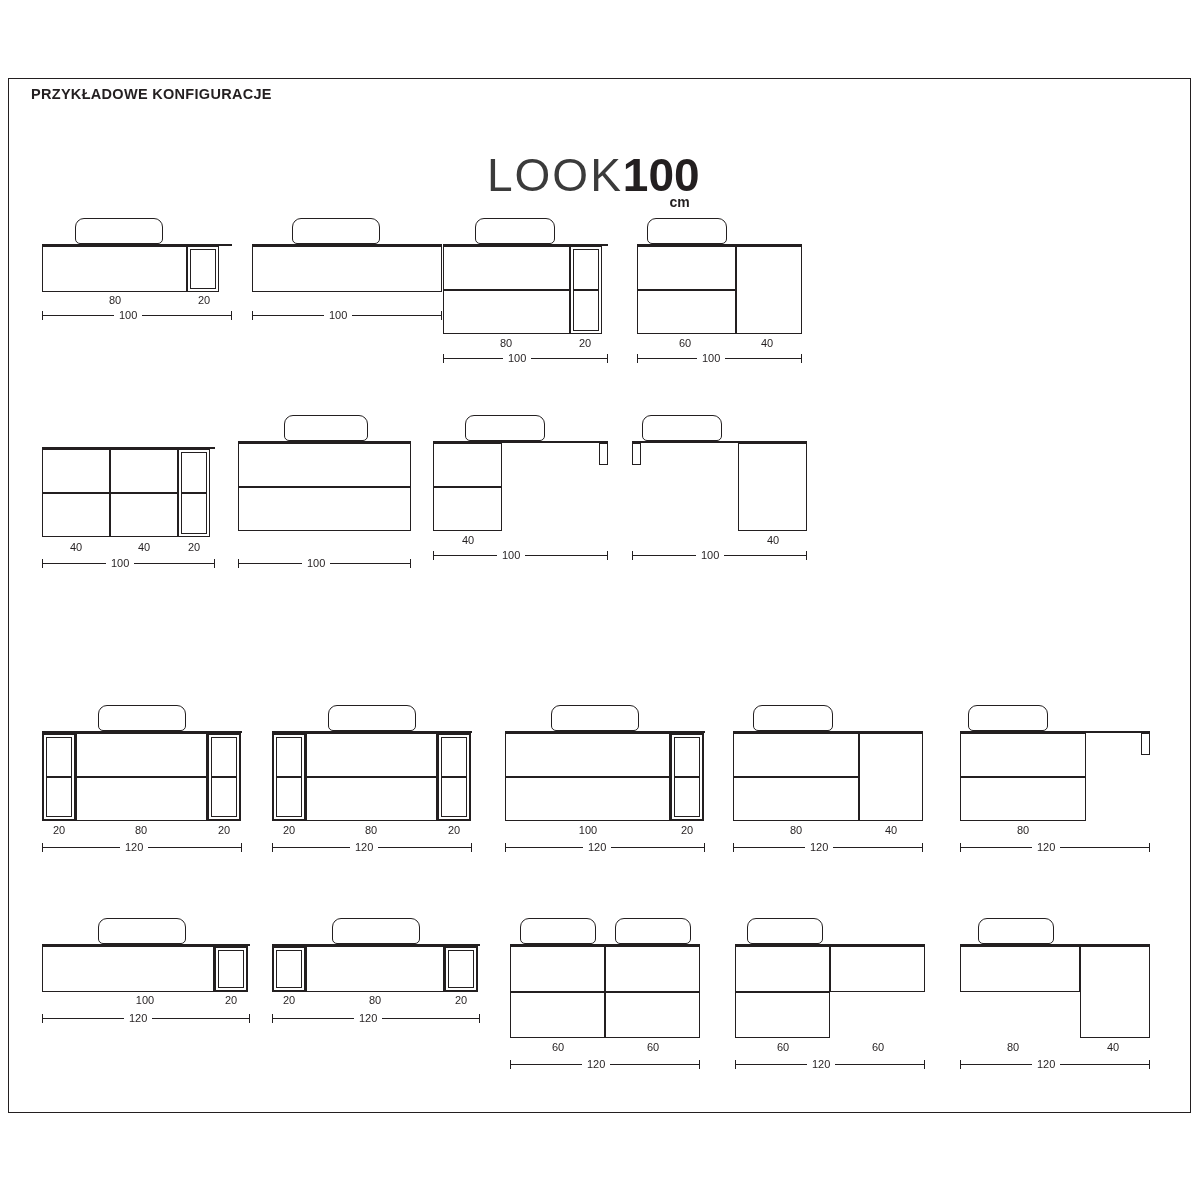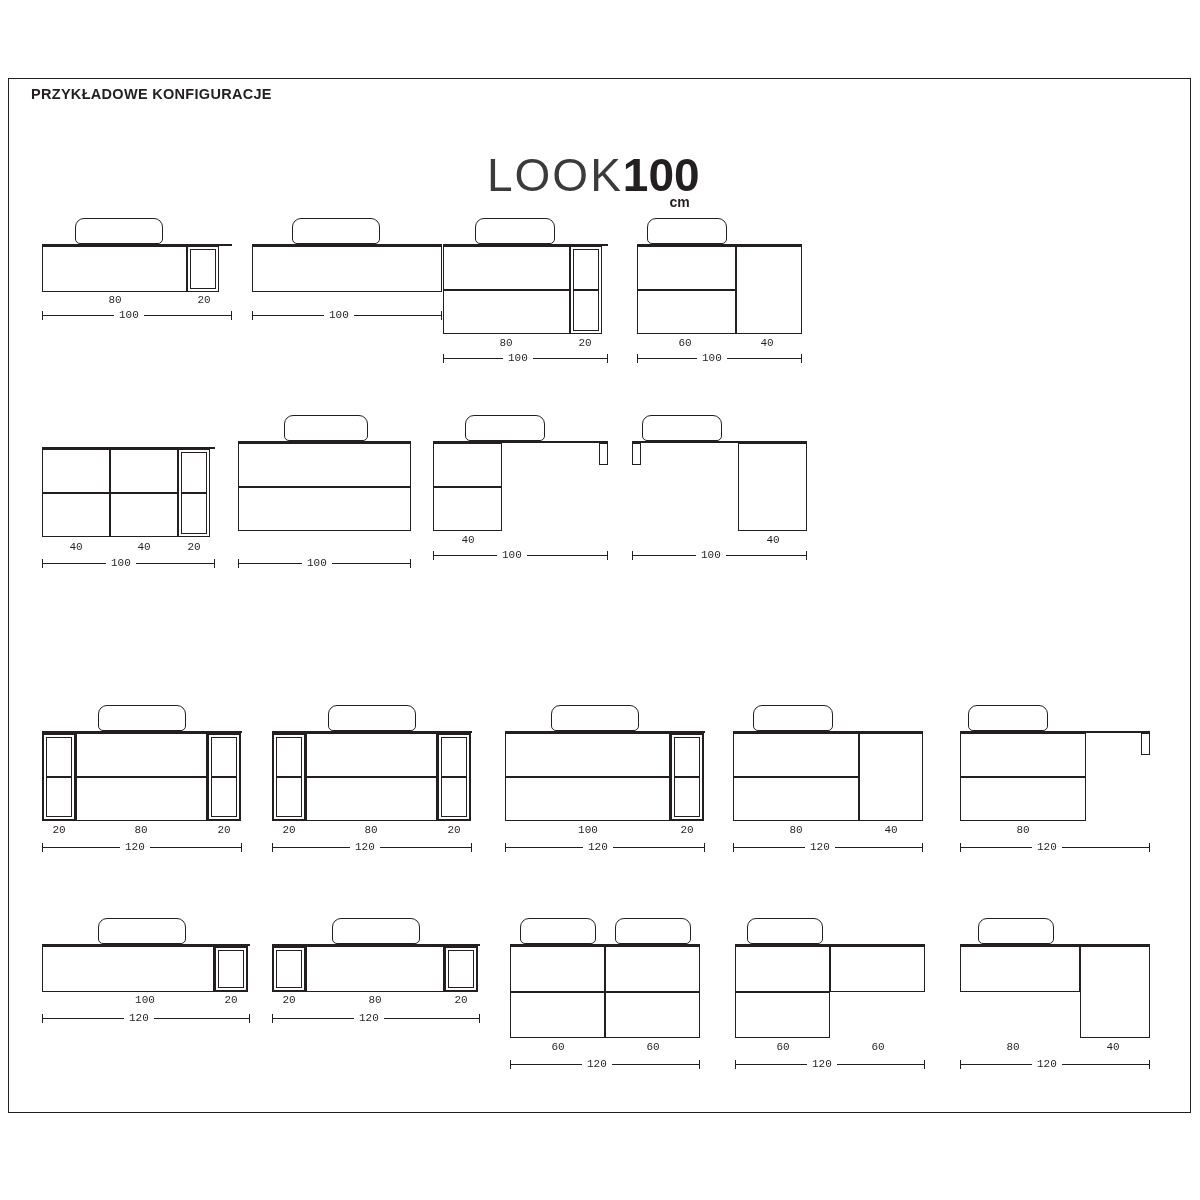--- a/index.html
+++ b/index.html
@@ -4,21 +4,21 @@
 <style>
   html,body{margin:0;padding:0;background:#ffffff;}
   body{font-family:"Liberation Sans", sans-serif;}
   #page{position:relative;width:1200px;height:1200px;background:#fff;overflow:hidden;}
   .frame{position:absolute;left:8px;top:78px;width:1183px;height:1035px;border:1px solid #231f20;box-sizing:border-box;}
   .hdr{position:absolute;left:12px;top:86px;background:#fff;padding:0 6px;font-size:14.5px;letter-spacing:.3px;color:#231f20;font-weight:600;margin-left:13px;}
   .sect-title{position:absolute;white-space:nowrap;color:#231f20;margin-top:24px;}
   .sect-title .look{font-size:46px;letter-spacing:2px;font-weight:400;color:#3b3b3b;}
   .sect-title .num{font-size:46px;font-weight:700;letter-spacing:0;}
   .sect-title .cm{font-size:14px;font-weight:700;position:relative;left:-30px;top:16px;}
-  .cfg{position:absolute;font-family:Liberation Mono, monospace;}
+  .cfg{position:absolute;}
   .ln{position:absolute;background:#231f20;}
   .hl2{height:2px;}
   .box{position:absolute;border:1px solid #231f20;box-sizing:border-box;background:#fff;}
   .box2{position:absolute;border:2px solid #231f20;box-sizing:border-box;background:#fff;}
   .basin{position:absolute;border:1px solid #231f20;border-radius:9px 9px 5px 5px;background:#fff;box-sizing:border-box;}
   .lbl{position:absolute;font-size:11px;color:#231f20;text-align:center;white-space:nowrap;}
   .dimrow{position:absolute;height:12px;}
   .dimrow .bar{position:absolute;top:6px;height:1px;background:#231f20;}
   .dimrow .tick{position:absolute;top:2px;width:1px;height:9px;background:#231f20;}
   .dimrow .txt{position:absolute;top:0px;font-size:11px;background:#fff;padding:0 5px;color:#231f20;}

